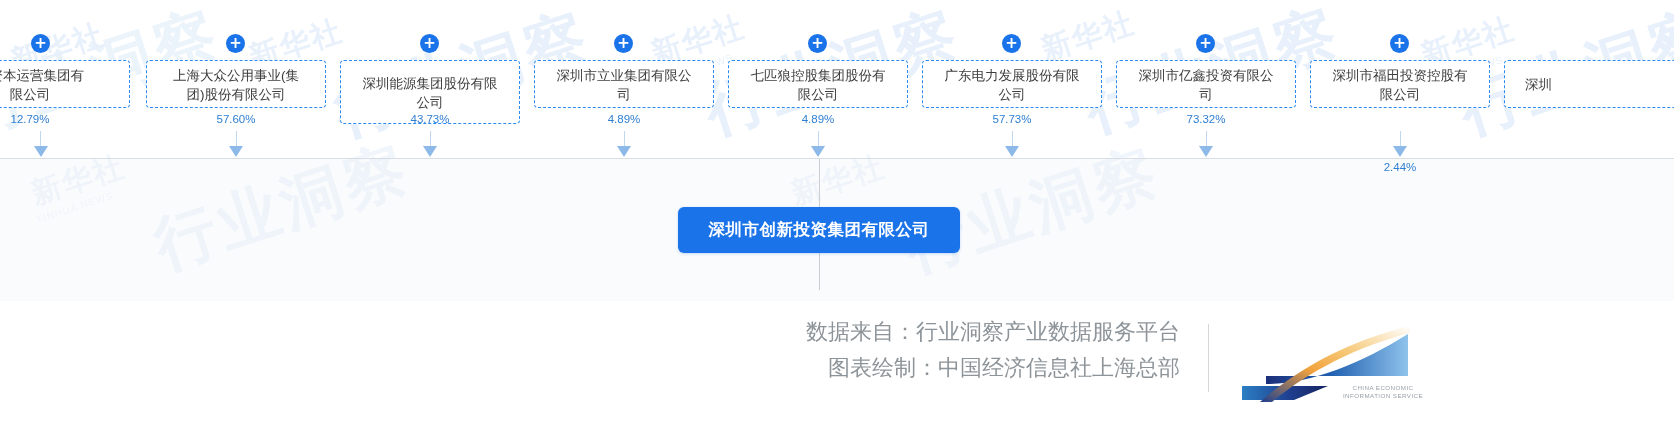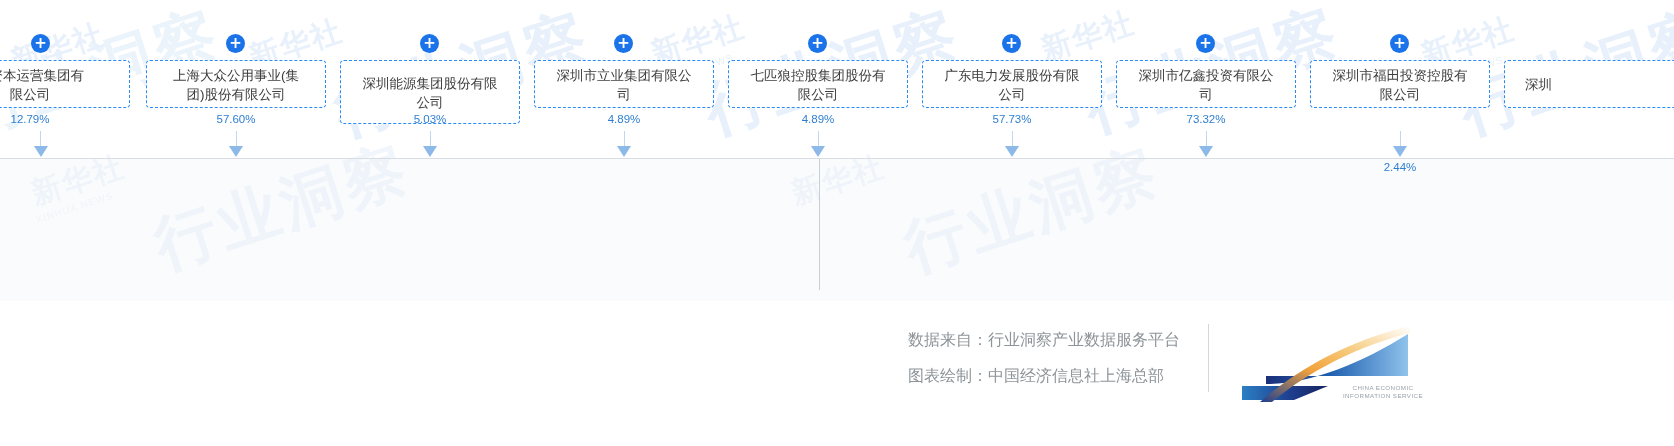--- a/index.html
+++ b/index.html
@@ -121,24 +121,24 @@
   }
 
   
   .footer{
     position:absolute;left:0;top:302px;width:1674px;height:144px;
     background:#ffffff;
   }
   .footer-text{
     position:absolute;
     right:494px;
-    top:20px;
-    text-align:left;
+    top:12px;
+    text-align:right;
     color:#8d9499;
-    font-size:16px;
+    font-size:22px;
     line-height:36px;
   }
   .f-divider{
     position:absolute;
     left:1208px;top:22px;
     width:1px;height:68px;
     background:#d4d7da;
   }
   .logo-wrap{
     position:absolute;
@@ -214,21 +214,21 @@
     <span>上海大众公用事业(集<br>团)股份有限公司</span>
   </div>
   <div class="pct" style="left:196px;top:113px;width:80px;">57.60%</div>
   <div class="stem" style="left:236px;top:131px;height:17px;"></div>
   <div class="arrow" style="left:229px;top:146px;"></div>
 
   <div class="plus" style="left:420px;top:34px;">+</div>
   <div class="node" style="left:340px;top:60px;width:180px;height:64px;">
     <span>深圳能源集团股份有限<br>公司</span>
   </div>
-  <div class="pct" style="left:390px;top:113px;width:80px;">5.03%</div>
+  <div class="pct" style="left:390px;top:113px;width:80px;">43.73%</div>
   <div class="stem" style="left:430px;top:131px;height:17px;"></div>
   <div class="arrow" style="left:423px;top:146px;"></div>
 
   <div class="plus" style="left:614px;top:34px;">+</div>
   <div class="node" style="left:534px;top:60px;width:180px;height:48px;">
     <span>深圳市立业集团有限公<br>司</span>
   </div>
   <div class="pct" style="left:584px;top:113px;width:80px;">4.89%</div>
   <div class="stem" style="left:624px;top:131px;height:17px;"></div>
   <div class="arrow" style="left:617px;top:146px;"></div>
@@ -263,20 +263,21 @@
   </div>
   <div class="pct" style="left:1360px;top:113px;width:80px;margin-top:48px;">2.44%</div>
   <div class="stem" style="left:1400px;top:131px;height:17px;"></div>
   <div class="arrow" style="left:1393px;top:146px;"></div>
 
   <div class="node" style="left:1504px;top:60px;width:180px;height:48px;">
     <span style="text-align:left;padding-left:14px;">深圳</span>
   </div>
 
   <div class="center-drop" style="left:819px;top:159px;height:131px;"></div>
+  <div class="root" style="left:678px;top:207px;width:282px;height:46px;">深圳市创新投资集团有限公司</div>
 
 </div>
 
 <div class="footer">
 
   <div class="footer-text">
     <div>数据来自：行业洞察产业数据服务平台</div>
     <div>图表绘制：中国经济信息社上海总部</div>
   </div>
 

